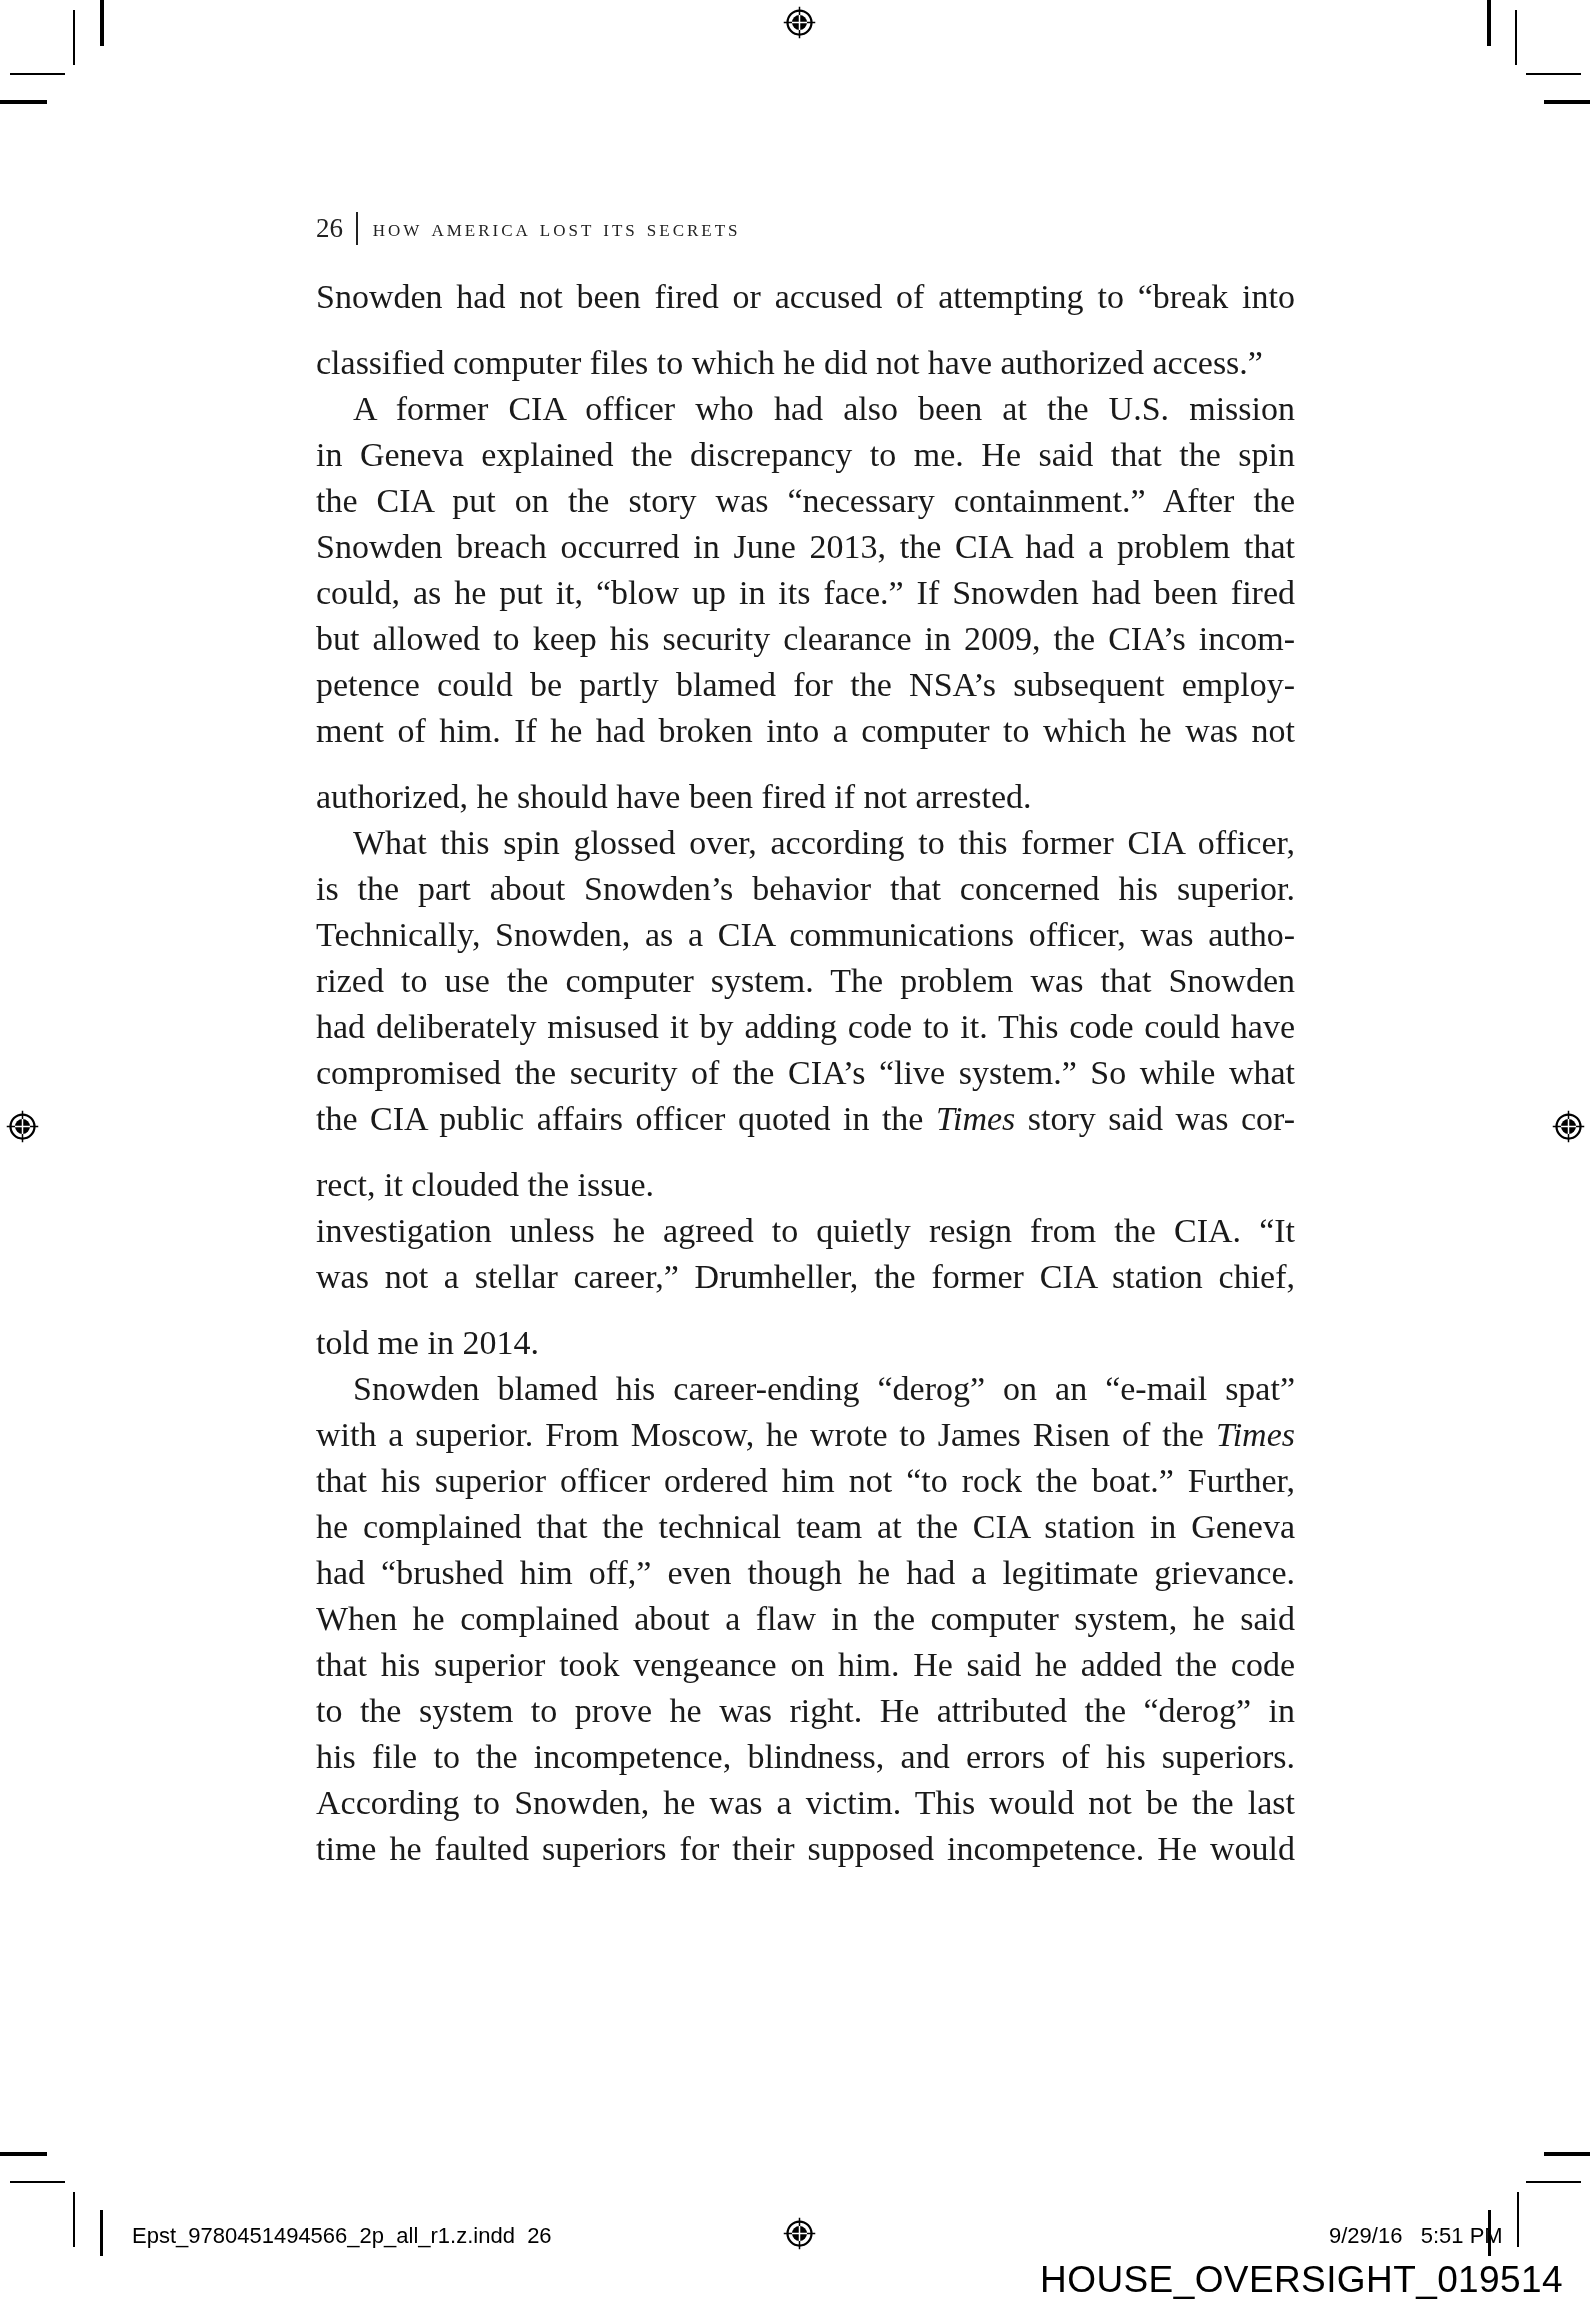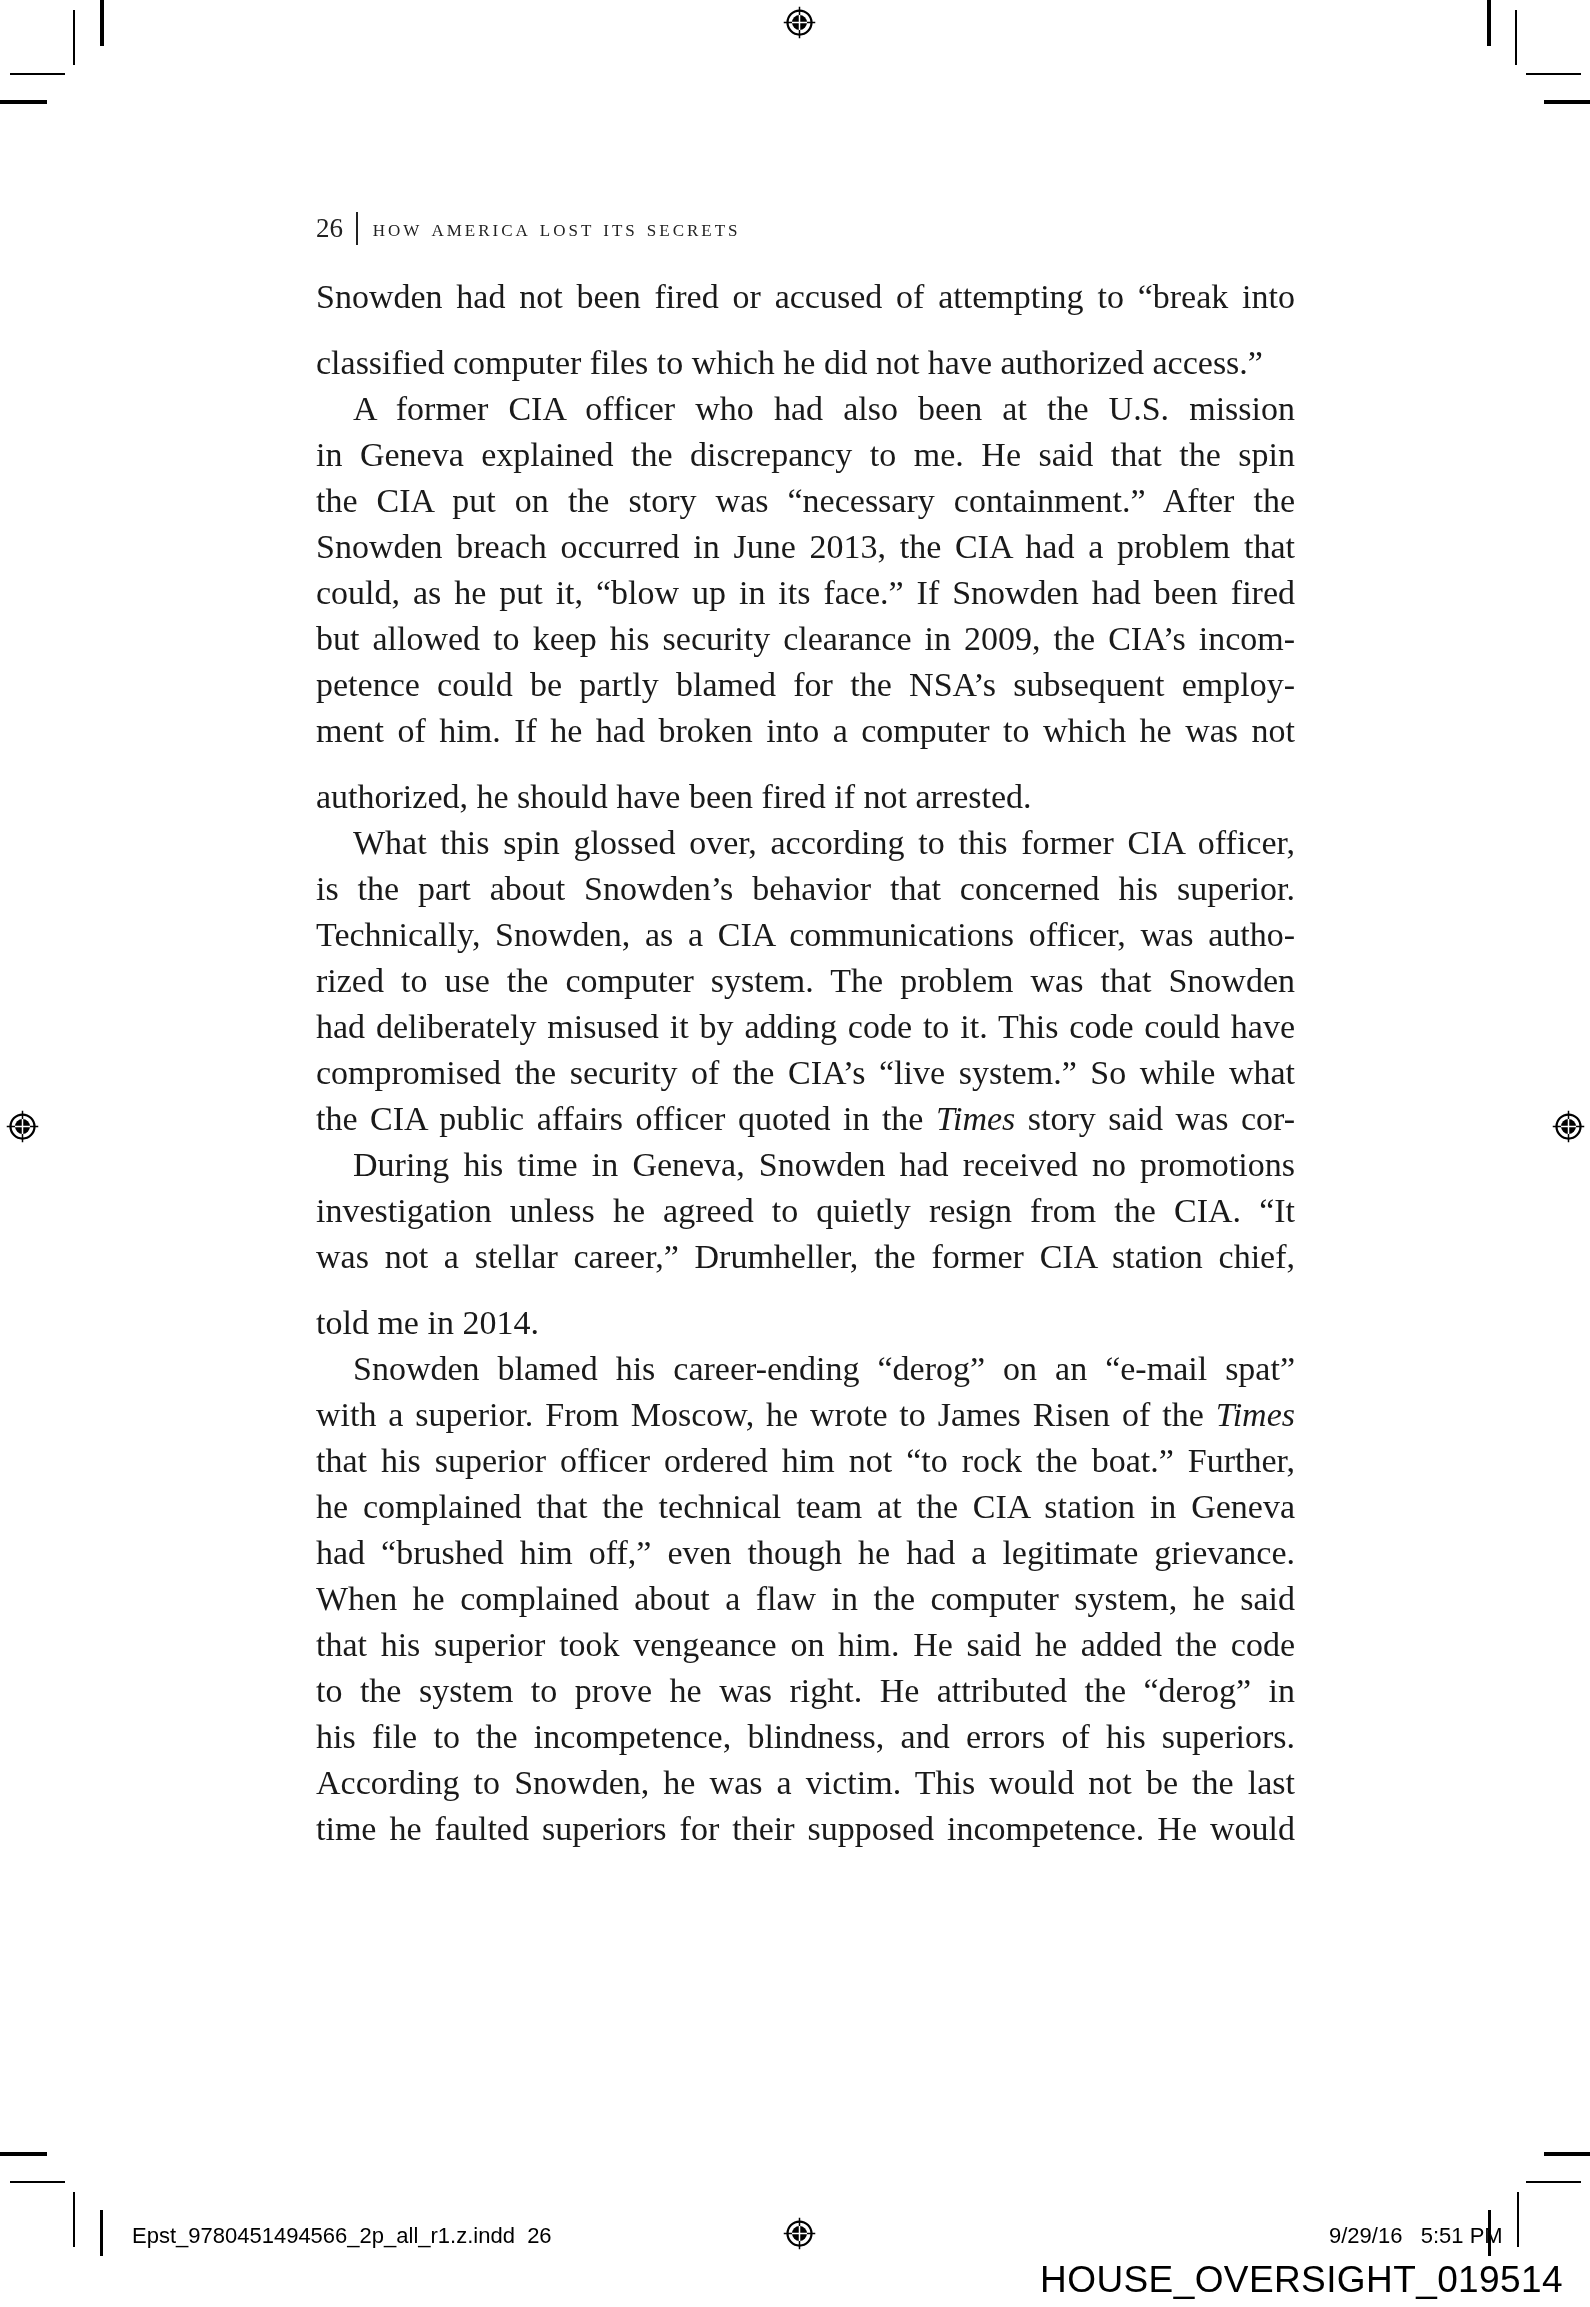--- a/index.html
+++ b/index.html
@@ -115,23 +115,23 @@
       <div class="line last">authorized, he should have been fired if not arrested.</div>
     </div>
     <div>
       <div class="line indent">What this spin glossed over, according to this former CIA officer,</div>
       <div class="line">is the part about Snowden’s behavior that concerned his superior.</div>
       <div class="line">Technically, Snowden, as a CIA communications officer, was autho-</div>
       <div class="line">rized to use the computer system. The problem was that Snowden</div>
       <div class="line">had deliberately misused it by adding code to it. This code could have</div>
       <div class="line">compromised the security of the CIA’s “live system.” So while what</div>
       <div class="line">the CIA public affairs officer quoted in the <em>Times</em> story said was cor-</div>
+      <div class="line last">rect, it clouded the issue.</div>
     </div>
     <div>
-      <div class="line indent">During his time in Geneva, Snowden had received no promotions</div>
       <div class="line">investigation unless he agreed to quietly resign from the CIA. “It</div>
       <div class="line">was not a stellar career,” Drumheller, the former CIA station chief,</div>
       <div class="line last">told me in 2014.</div>
     </div>
     <div>
       <div class="line indent">Snowden blamed his career-ending “derog” on an “e-mail spat”</div>
       <div class="line">with a superior. From Moscow, he wrote to James Risen of the <em>Times</em></div>
       <div class="line">that his superior officer ordered him not “to rock the boat.” Further,</div>
       <div class="line">he complained that the technical team at the CIA station in Geneva</div>
       <div class="line">had “brushed him off,” even though he had a legitimate grievance.</div>

